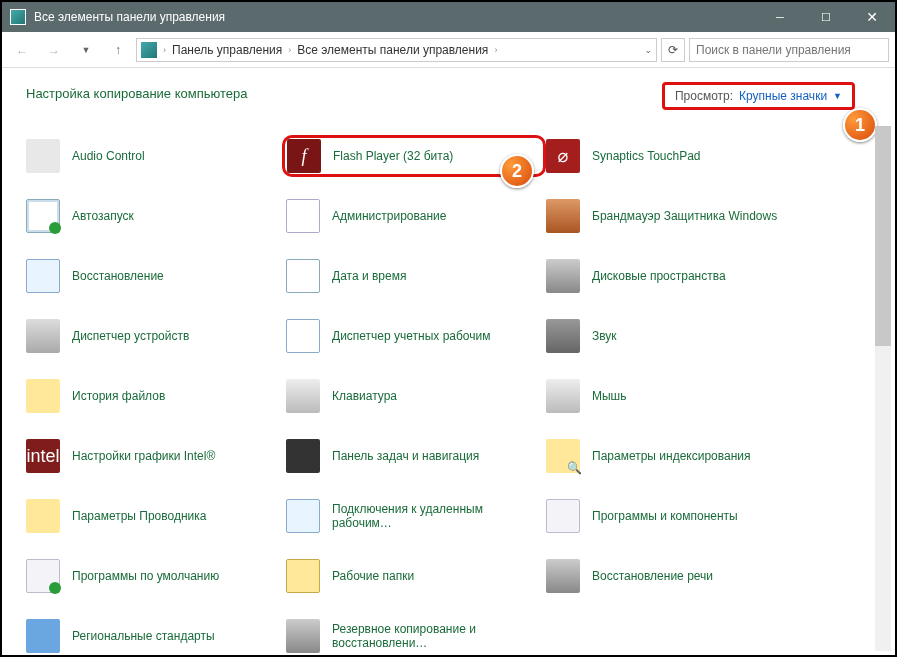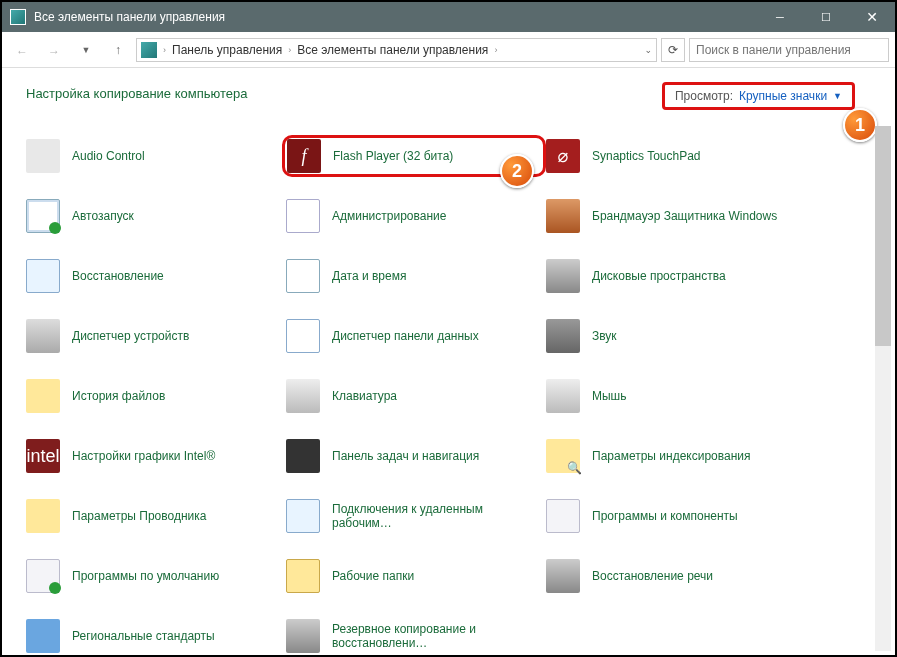--- a/index.html
+++ b/index.html
@@ -145,21 +145,21 @@
       <div class="item">
         <div class="icn i-disk"></div>
         <div class="lbl">Дисковые пространства</div>
       </div>
       <div class="item">
         <div class="icn i-dev"></div>
         <div class="lbl">Диспетчер устройств</div>
       </div>
       <div class="item">
         <div class="icn i-acc"></div>
-        <div class="lbl">Диспетчер панели данных</div>
+        <div class="lbl">Диспетчер учетных рабочим</div>
       </div>
       <div class="item">
         <div class="icn i-sound"></div>
         <div class="lbl">Звук</div>
       </div>
       <div class="item">
         <div class="icn i-hist"></div>
         <div class="lbl">История файлов</div>
       </div>
       <div class="item">

